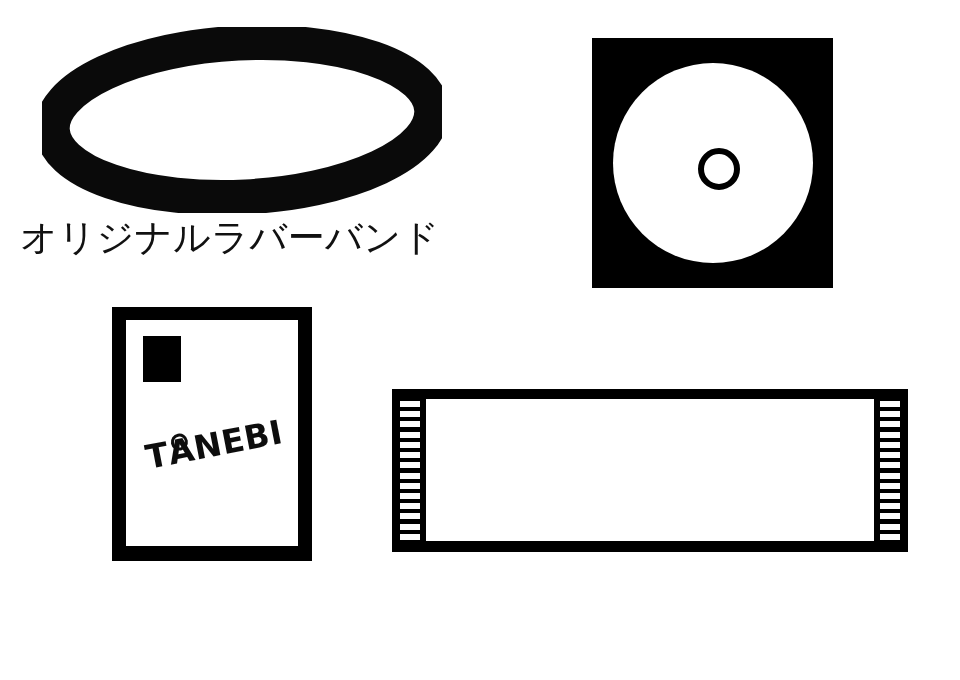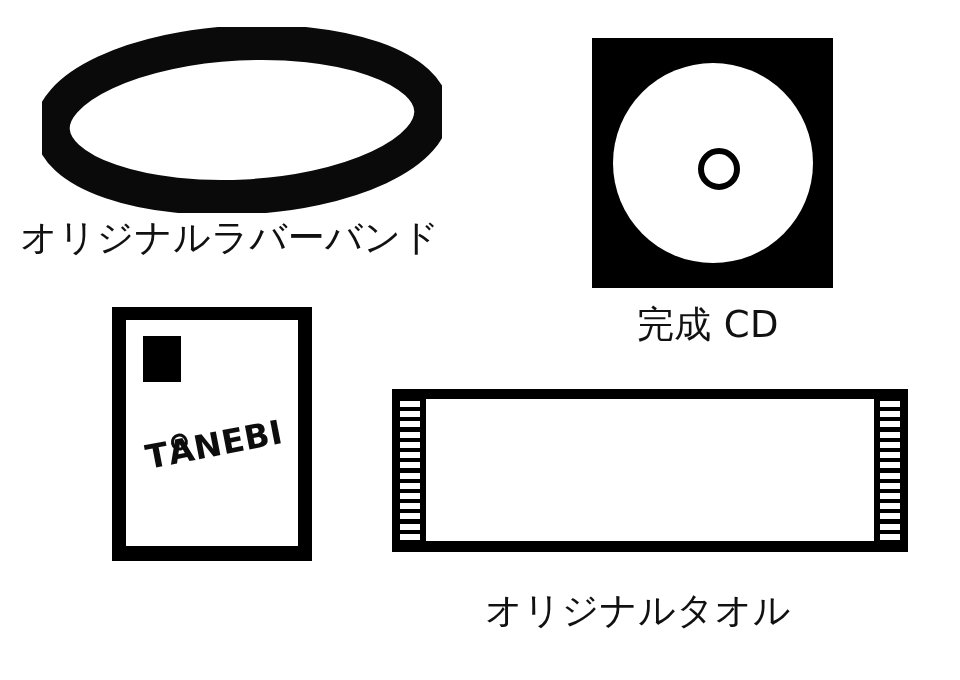--- a/index.html
+++ b/index.html
@@ -210,21 +210,20 @@
       </g>
     </svg>
   </div>
   <div class="caption" id="caption-rubber-band">オリジナルラバーバンド</div>
 
   <div class="item" id="cd-art">
     <div id="cd-disc">
       <div id="cd-hole"></div>
     </div>
   </div>
-  <div class="caption" id="caption-cd">完成 CD</div>
 
   <div class="item" id="postcard-art">
     <div id="postcard-paper">
       <div id="postcard-stamp"></div>
       <div id="postcard-signature">
         <span>T</span><span class="sig-a"><span class="sig-a-ring"></span><span>A</span></span><span>NEBI</span>
       </div>
     </div>
   </div>
 
@@ -256,15 +255,14 @@
         <div class="fringe-dash"></div>
         <div class="fringe-dash"></div>
         <div class="fringe-dash"></div>
         <div class="fringe-dash"></div>
         <div class="fringe-dash"></div>
         <div class="fringe-dash"></div>
         <div class="fringe-dash"></div>
         <div class="fringe-dash"></div>
       </div>
   </div>
-  <div class="caption" id="caption-towel">オリジナルタオル</div>
 
 </div>
 
 </body></html>

